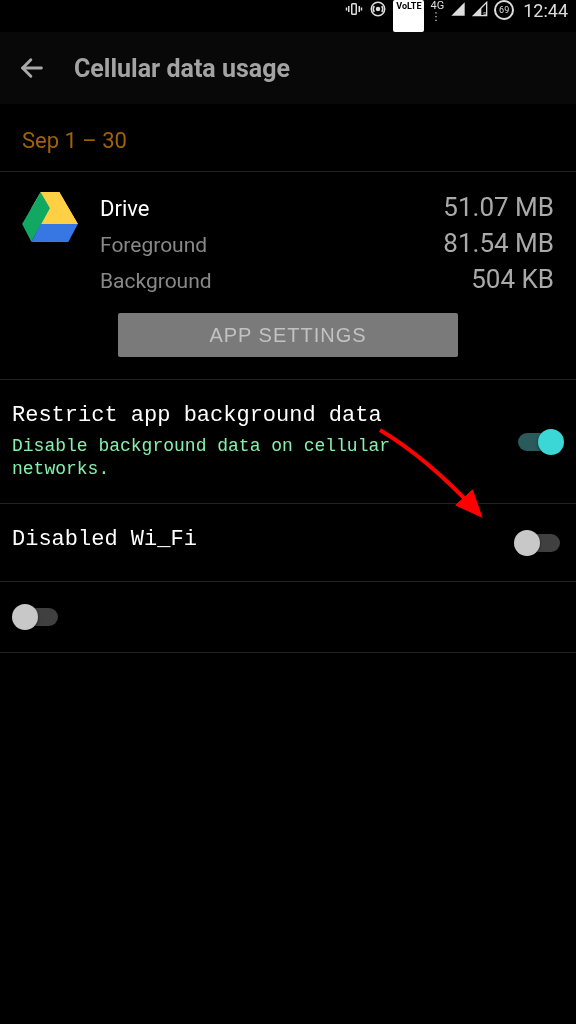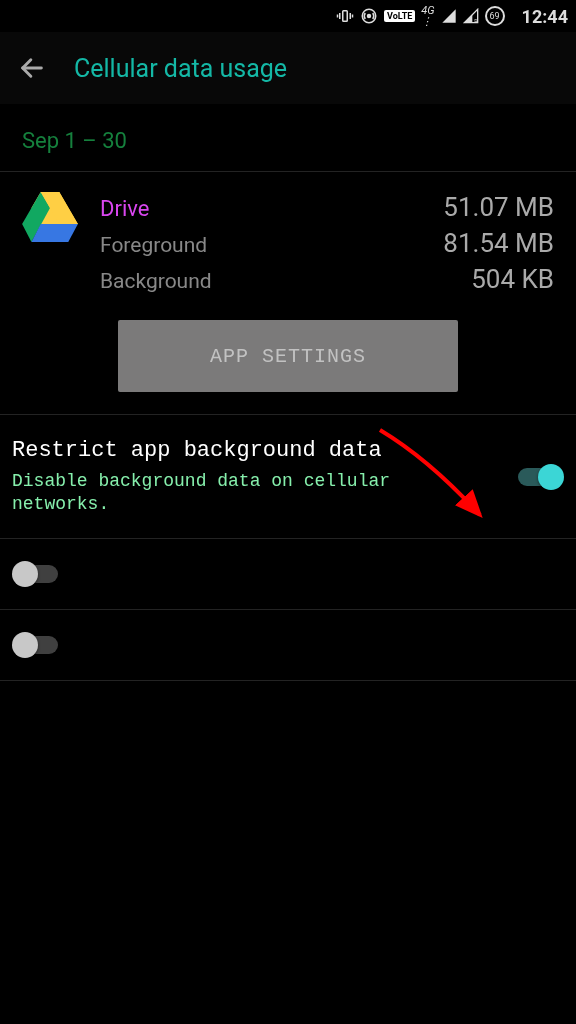--- a/index.html
+++ b/index.html
@@ -13,66 +13,65 @@
       background: #000;
       color: #fff;
       font-family: Roboto, -apple-system, sans-serif;
       overflow: hidden;
       position: relative;
     }
     .status-bar {
       height: 32px;
       display: flex;
       justify-content: flex-end;
-      align-items: center;
       padding: 0 8px;
       gap: 6px;
       font-size: 15px;
       color: #ddd;
     }
     .status-bar .icon {
       display: inline-flex;
       align-items: center;
       height: 18px;
     }
     .volte-badge {
       background: #fff;
       color: #000;
       font-size: 9px;
       font-weight: bold;
       padding: 1px 3px;
       border-radius: 2px;
     }
     .clock {
       font-size: 18px;
-      font-weight: 700;
-      margin-left: 11px;
+      font-weight: 400;
+      margin-left: 3px;
     }
     .app-bar {
       height: 72px;
       display: flex;
       align-items: center;
       padding: 0 18px;
       background: #080808;
       gap: 28px;
     }
     .app-bar .back {
       display: flex;
       align-items: center;
       justify-content: center;
     }
     .app-bar .title {
       font-size: 25px;
-      font-weight: 400;
-      color: #14b8a6;
+      font-weight: 700;
+      color: #a3a3a3;
     }
     .section-date {
       padding: 24px 22px 18px;
       font-size: 22px;
-      color: #15803d;
+      color: #a16207;
       border-bottom: 1px solid #232323;
     }
     .app-usage {
       padding: 20px 22px 22px;
       border-bottom: 1px solid #232323;
     }
     .usage-header {
       display: flex;
       align-items: flex-start;
       gap: 22px;
@@ -95,39 +94,38 @@
     }
     .usage-row .label {
       font-size: 21px;
     }
     .usage-row .value {
       font-size: 26px;
       color: #aaa;
     }
     .usage-row.main .label {
       font-size: 22px;
-      color: #d946ef;
+      color: #ffffff;
     }
     .usage-row.sub .label {
       font-size: 21px;
       color: #888;
     }
     .app-settings-btn {
-      margin: 26px auto 0;
+      margin: 19px auto 0;
       display: block;
       width: 340px;
-      height: 72px;
+      height: 44px;
       background: #7b7a7a;
       border: none;
       color: #c2c2c2;
       font-size: 20px;
       letter-spacing: 1px;
       font-weight: 500;
       border-radius: 2px;
-      font-family: Liberation Mono, monospace;
     }
     .setting-row {
       padding: 22px 12px;
       border-bottom: 1px solid #232323;
       display: flex;
       align-items: center;
       justify-content: space-between;
       gap: 20px;
       font-family: Liberation Mono, monospace;
     }
@@ -173,21 +171,20 @@
     .annotation-arrow {
       position: absolute;
       top: 420px;
       left: 370px;
       pointer-events: none;
     }
     .sig-4g {
       font-size: 11px;
       line-height: 1;
       text-align: left;
-      font-style: italic;
     }
     .batt-circle {
       width: 20px;
       height: 20px;
       border: 2px solid #ddd;
       border-radius: 50%;
       display: flex;
       align-items: center;
       justify-content: center;
       font-size: 9px;
@@ -280,20 +277,23 @@
     <div class="setting-title">Restrict app background data</div>
     <div class="setting-sub">Disable background data on cellular networks.</div>
   </div>
   <div class="toggle on">
     <div class="track"></div>
       <div class="thumb"></div>
   </div>
 </div>
 
 <div class="setting-row">
+  <div class="setting-text">
+    <div class="setting-title">Disabled Wi_Fi</div>
+  </div>
   <div class="toggle off">
     <div class="track"></div>
       <div class="thumb"></div>
   </div>
 </div>
 
 <div class="setting-row">
   <div class="toggle off">
     <div class="track"></div>
       <div class="thumb"></div>

